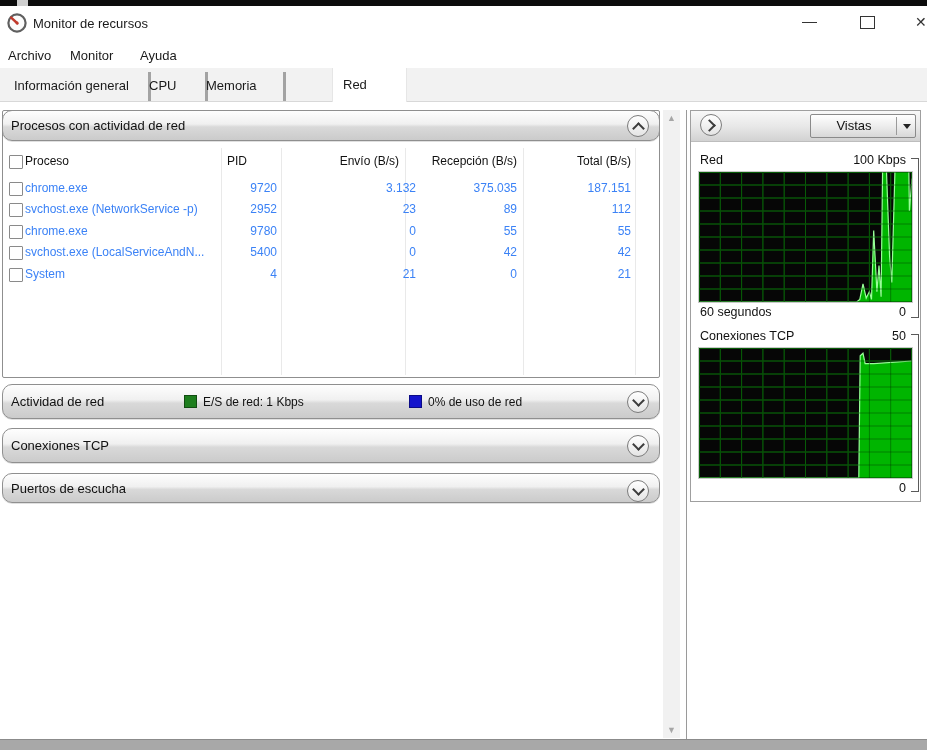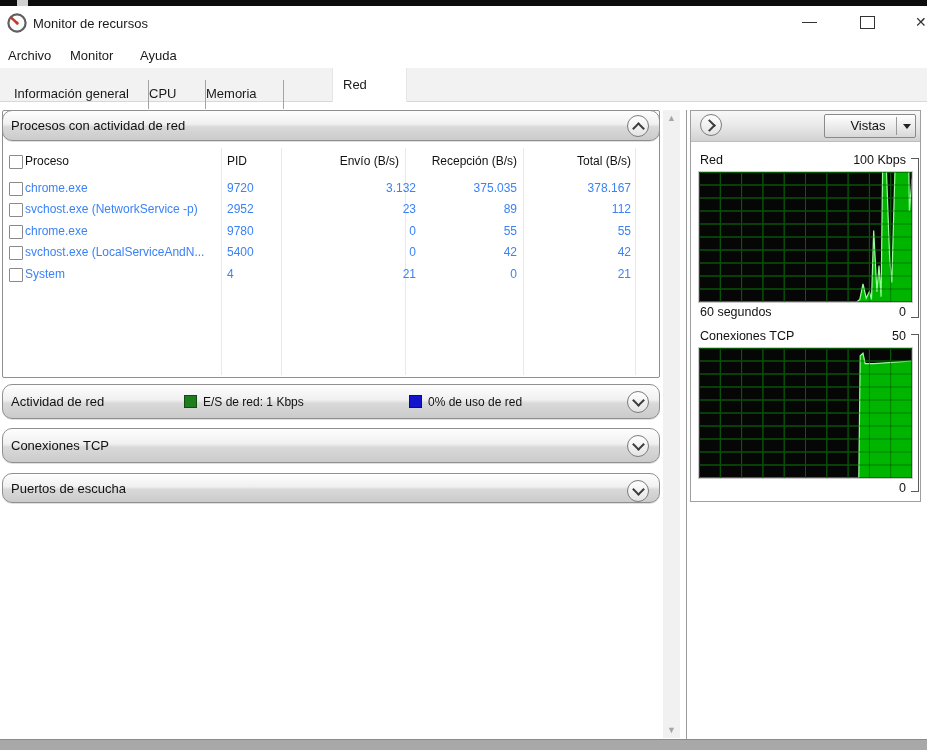--- a/index.html
+++ b/index.html
@@ -23,21 +23,21 @@
   .btn-min{left:802px;top:16px;width:15px;height:1px;background:#333;}
   .btn-max{left:860px;top:10px;width:13px;height:11px;border:1px solid #333;background:#fff;}
   .btn-close{left:915px;top:6px;width:20px;height:20px;font-size:14px;color:#333;line-height:20px;}
 
   
   .menubar{left:0;top:44px;width:927px;height:24px;background:#fff;}
   .menu-item{top:3px;height:18px;line-height:18px;font-size:13px;color:#1a1a1a;}
 
   
   .tabstrip{left:0;top:68px;width:927px;height:33px;background:#f2f2f2;border-bottom:1px solid #d8d8d8;}
-  .tab{top:12px;height:29px;line-height:28px;text-align:left;padding-left:10px;font-size:13px;color:#1a1a1a;border-right:1px solid #a3a3a3;}
+  .tab{top:4px;height:29px;line-height:28px;text-align:left;padding-left:10px;font-size:13px;color:#1a1a1a;border-right:3px solid #a3a3a3;}
   .tab.active{background:#ffffff;top:0;height:34px;line-height:34px;border-right:1px solid #e6e6e6;border-left:1px solid #e6e6e6;}
 
   
   .gbar{
     background:linear-gradient(180deg,#fefefe 0%,#f0f0f0 45%,#d9d9d9 55%,#cbcbcb 100%);
     border:1px solid #8f8f8f;border-radius:10px;box-sizing:border-box;
     box-shadow:0 1px 0 rgba(0,0,0,0.12);
   }
   .gbar-title{position:absolute;left:8px;top:0;height:100%;display:flex;align-items:center;font-size:13px;color:#111;}
   .circle-btn{
@@ -53,21 +53,21 @@
   
   .proc-panel{left:2px;top:110px;width:658px;height:268px;border:1px solid #8f8f8f;box-sizing:border-box;background:#fff;border-radius:2px;}
   .proc-header{position:absolute;left:-1px;top:-1px;width:658px;height:31px;}
   .colline{position:absolute;top:37px;width:1px;height:227px;background:#e9e9e9;}
   .thead{position:absolute;left:0;top:37px;width:656px;height:27px;line-height:27px;font-size:12px;color:#111;}
   .checkbox{position:absolute;width:12px;height:12px;border:1px solid #8a8a8a;background:#fff;border-radius:1px;}
   .rows{position:absolute;left:0;top:67px;width:656px;}
   .prow{position:relative;height:21.4px;line-height:21.4px;font-size:12px;color:#3b82f6;}
   .cell{position:absolute;top:0;height:100%;white-space:nowrap;overflow:hidden;}
   .c-name{left:22px;width:192px;}
-  .c-pid{left:224px;width:50px;}
+  .c-pid{left:224px;width:50px;text-align:right;}
   .c-send{left:276px;width:116px;text-align:right;padding-left:21px;}
   .c-recv{left:404px;width:110px;text-align:right;}
   .c-total{left:522px;width:106px;text-align:right;}
   .h-name{left:22px;}.h-pid{left:224px;}
   .h-send{left:280px;width:116px;text-align:right;}
   .h-recv{left:404px;width:110px;text-align:right;}
   .h-total{left:522px;width:106px;text-align:right;}
 
   
   .bar-act{left:2px;top:384px;width:658px;height:35px;}
@@ -78,21 +78,21 @@
 
   
   .vscroll{left:663px;top:110px;width:17px;height:628px;background:#f1f1f1;}
   .scroll-arrow{position:absolute;left:0;width:17px;height:16px;text-align:center;color:#a6a6a6;font-size:9px;line-height:16px;}
   .vsep{left:686px;top:110px;width:1px;height:630px;background:#9a9a9a;}
 
   
   .right-panel{left:690px;top:110px;width:231px;height:392px;border:1px solid #9f9f9f;box-sizing:border-box;background:#fff;}
   .rp-toolbar{position:absolute;left:0;top:0;width:229px;height:30px;
     background:linear-gradient(180deg,#f8f8f8,#e8e8e8 50%,#d2d2d2);border-bottom:1px solid #bdbdbd;}
-  .views-btn{position:absolute;right:4px;top:3px;width:92px;height:24px;border:1px solid #8a8a8a;border-radius:2px;
+  .views-btn{position:absolute;right:4px;top:3px;width:106px;height:24px;border:1px solid #8a8a8a;border-radius:2px;
     background:linear-gradient(180deg,#ffffff,#ededed 50%,#d8d8d8);box-sizing:border-box;}
   .views-label{position:absolute;left:0;top:0;width:86px;height:100%;text-align:center;line-height:22px;font-size:13px;color:#111;}
   .views-sep{position:absolute;right:18px;top:2px;width:1px;height:18px;background:#9a9a9a;}
   .views-arrow{position:absolute;right:4px;top:9px;width:0;height:0;border-left:4px solid transparent;border-right:4px solid transparent;border-top:5px solid #222;}
 
   .graph-label{position:absolute;font-size:12.5px;color:#111;height:16px;line-height:16px;}
   .graph-frame{position:absolute;left:7px;width:213px;height:130px;background:#060606;overflow:hidden;border:1px solid #c9c9c9;box-sizing:content-box;}
   .bracket{position:absolute;left:220px;width:7px;border-top:1px solid #5a5a5a;border-right:1px solid #5a5a5a;border-bottom:1px solid #5a5a5a;}
 
   
@@ -152,21 +152,21 @@
     <span class="cell h-recv">Recepción (B/s)</span>
   </div>
 
   <div class="rows" id="proc-rows">
       <div class="prow">
         <span class="checkbox" style="left: 6px; top: 4px;"></span>
         <span class="cell c-name">chrome.exe</span>
         <span class="cell c-pid">9720</span>
         <span class="cell c-send">3.132</span>
         <span class="cell c-recv">375.035</span>
-        <span class="cell c-total">378.167</span>
+        <span class="cell c-total">187.151</span>
       </div>
       <div class="prow">
         <span class="checkbox" style="left: 6px; top: 4px;"></span>
         <span class="cell c-name">svchost.exe (NetworkService -p)</span>
         <span class="cell c-pid">2952</span>
         <span class="cell c-send">23</span>
         <span class="cell c-recv">89</span>
         <span class="cell c-total">112</span>
       </div>
       <div class="prow">

